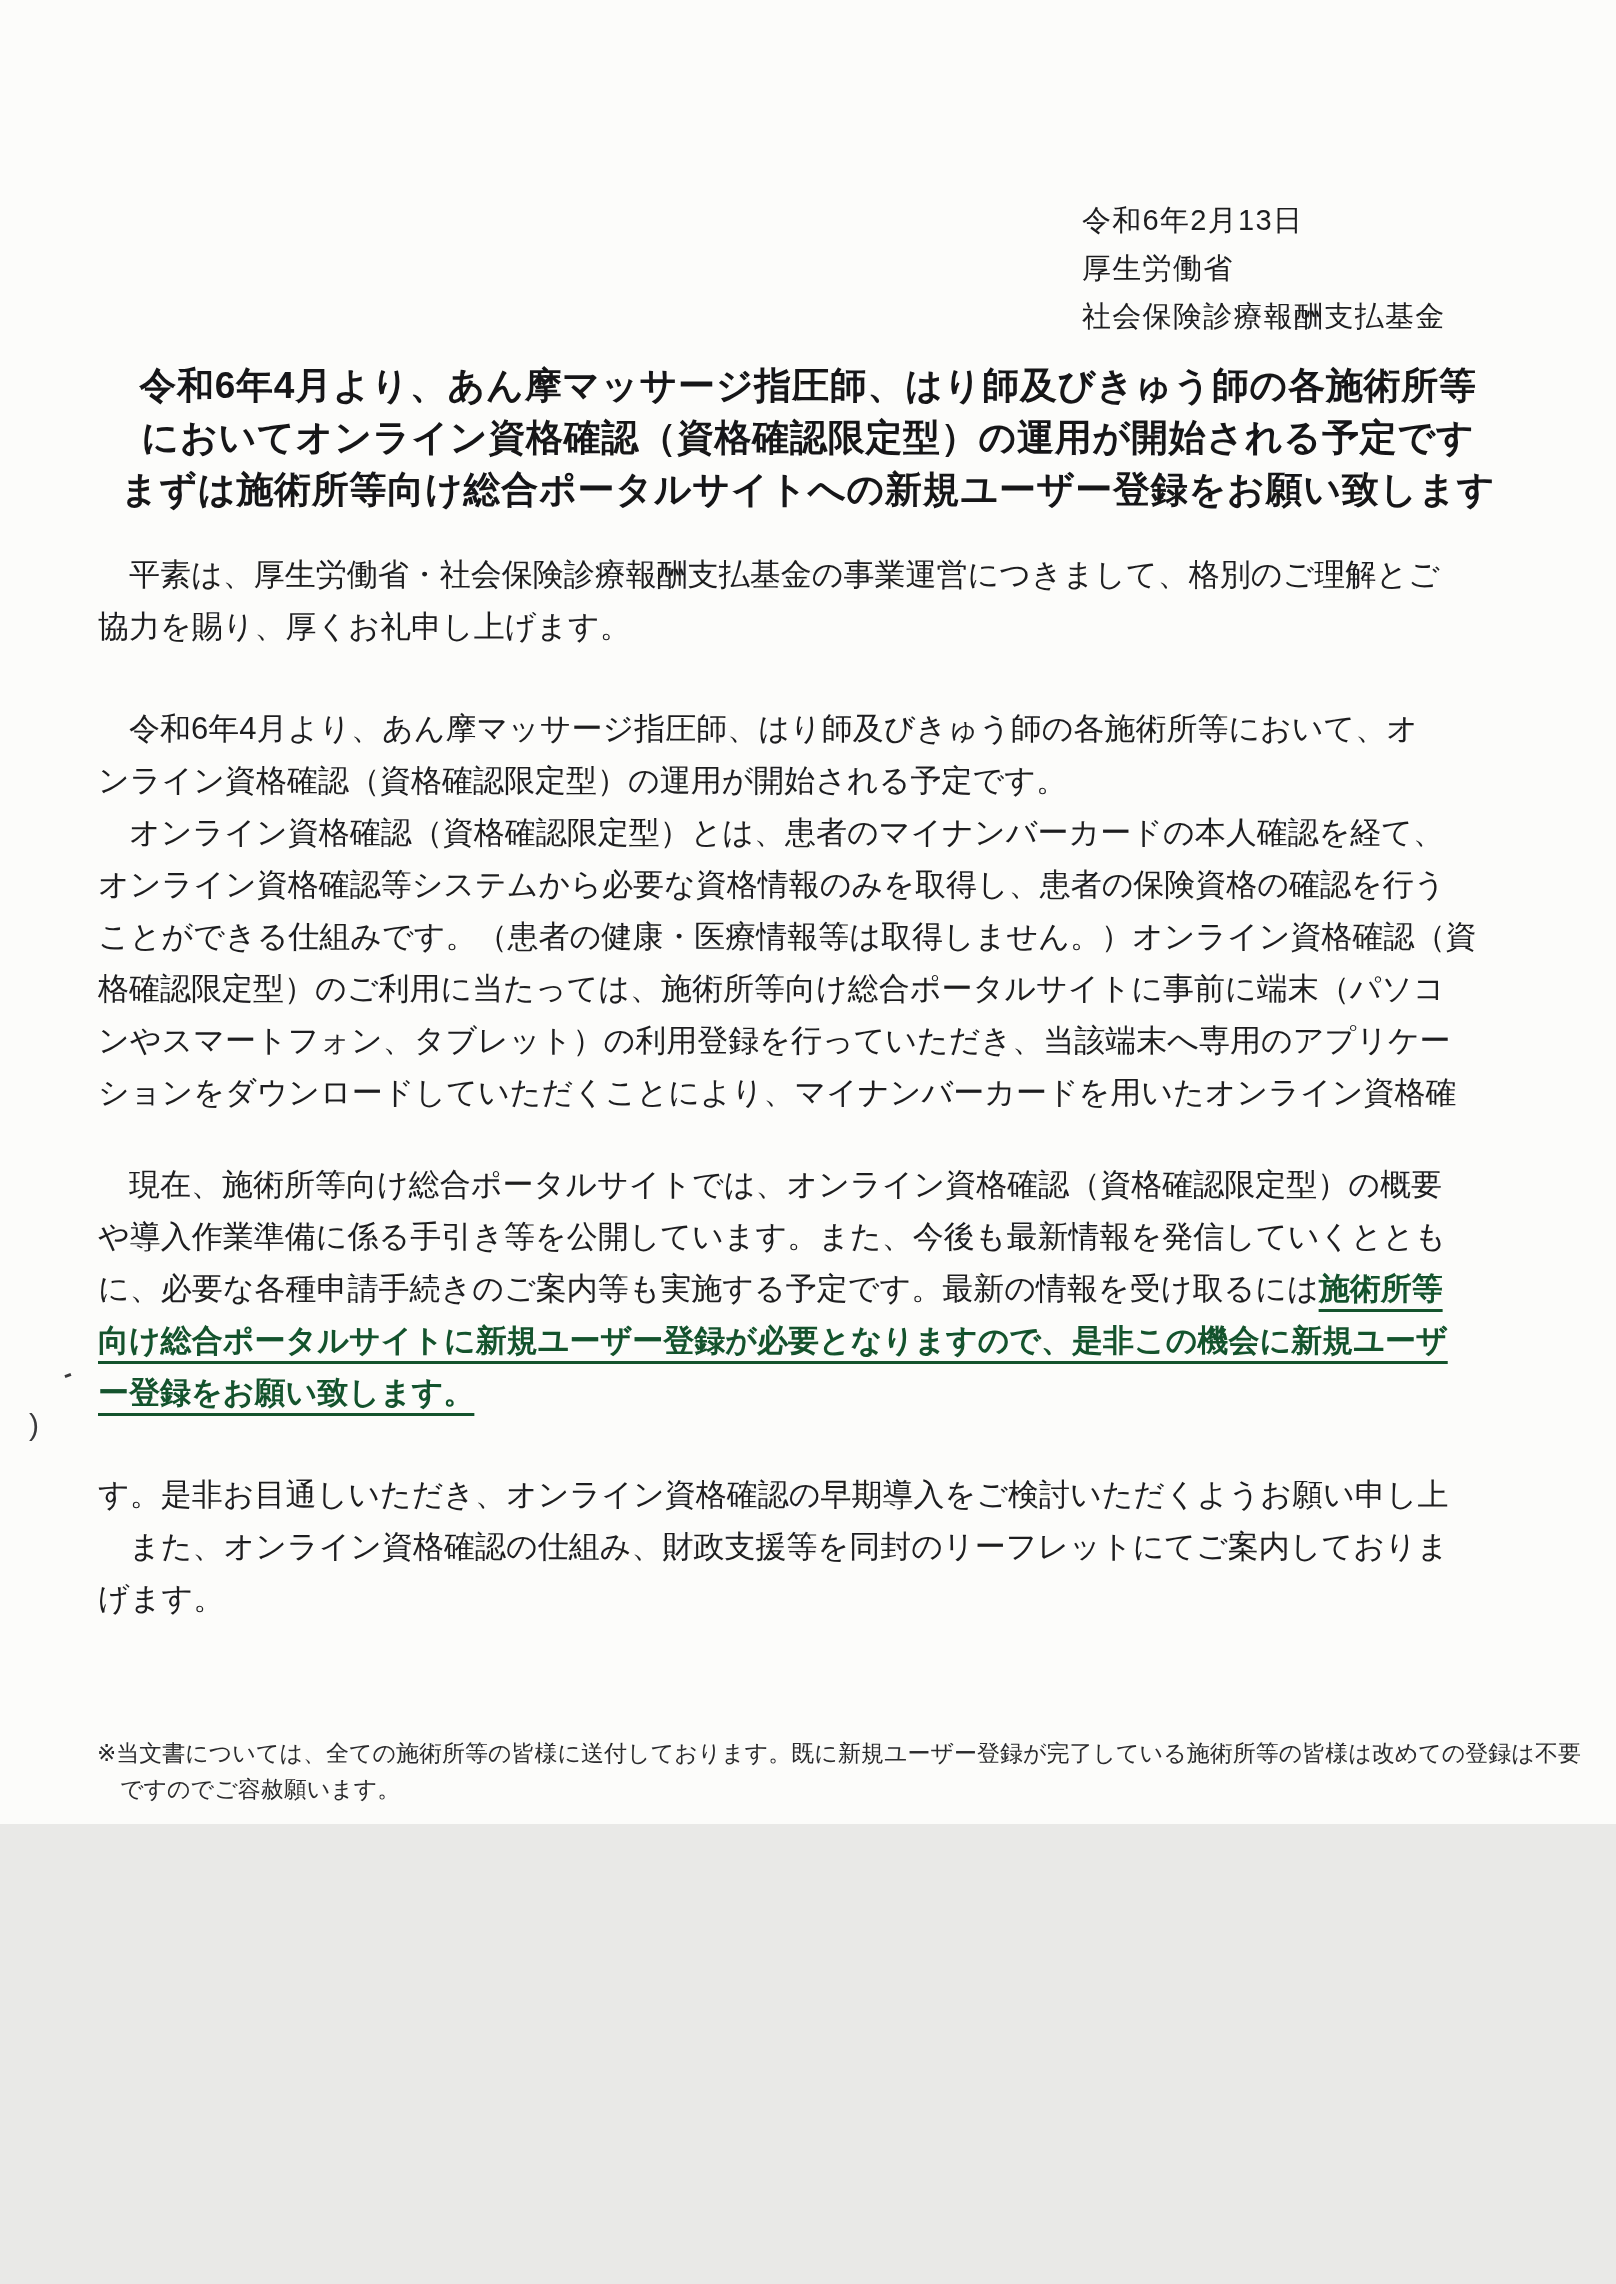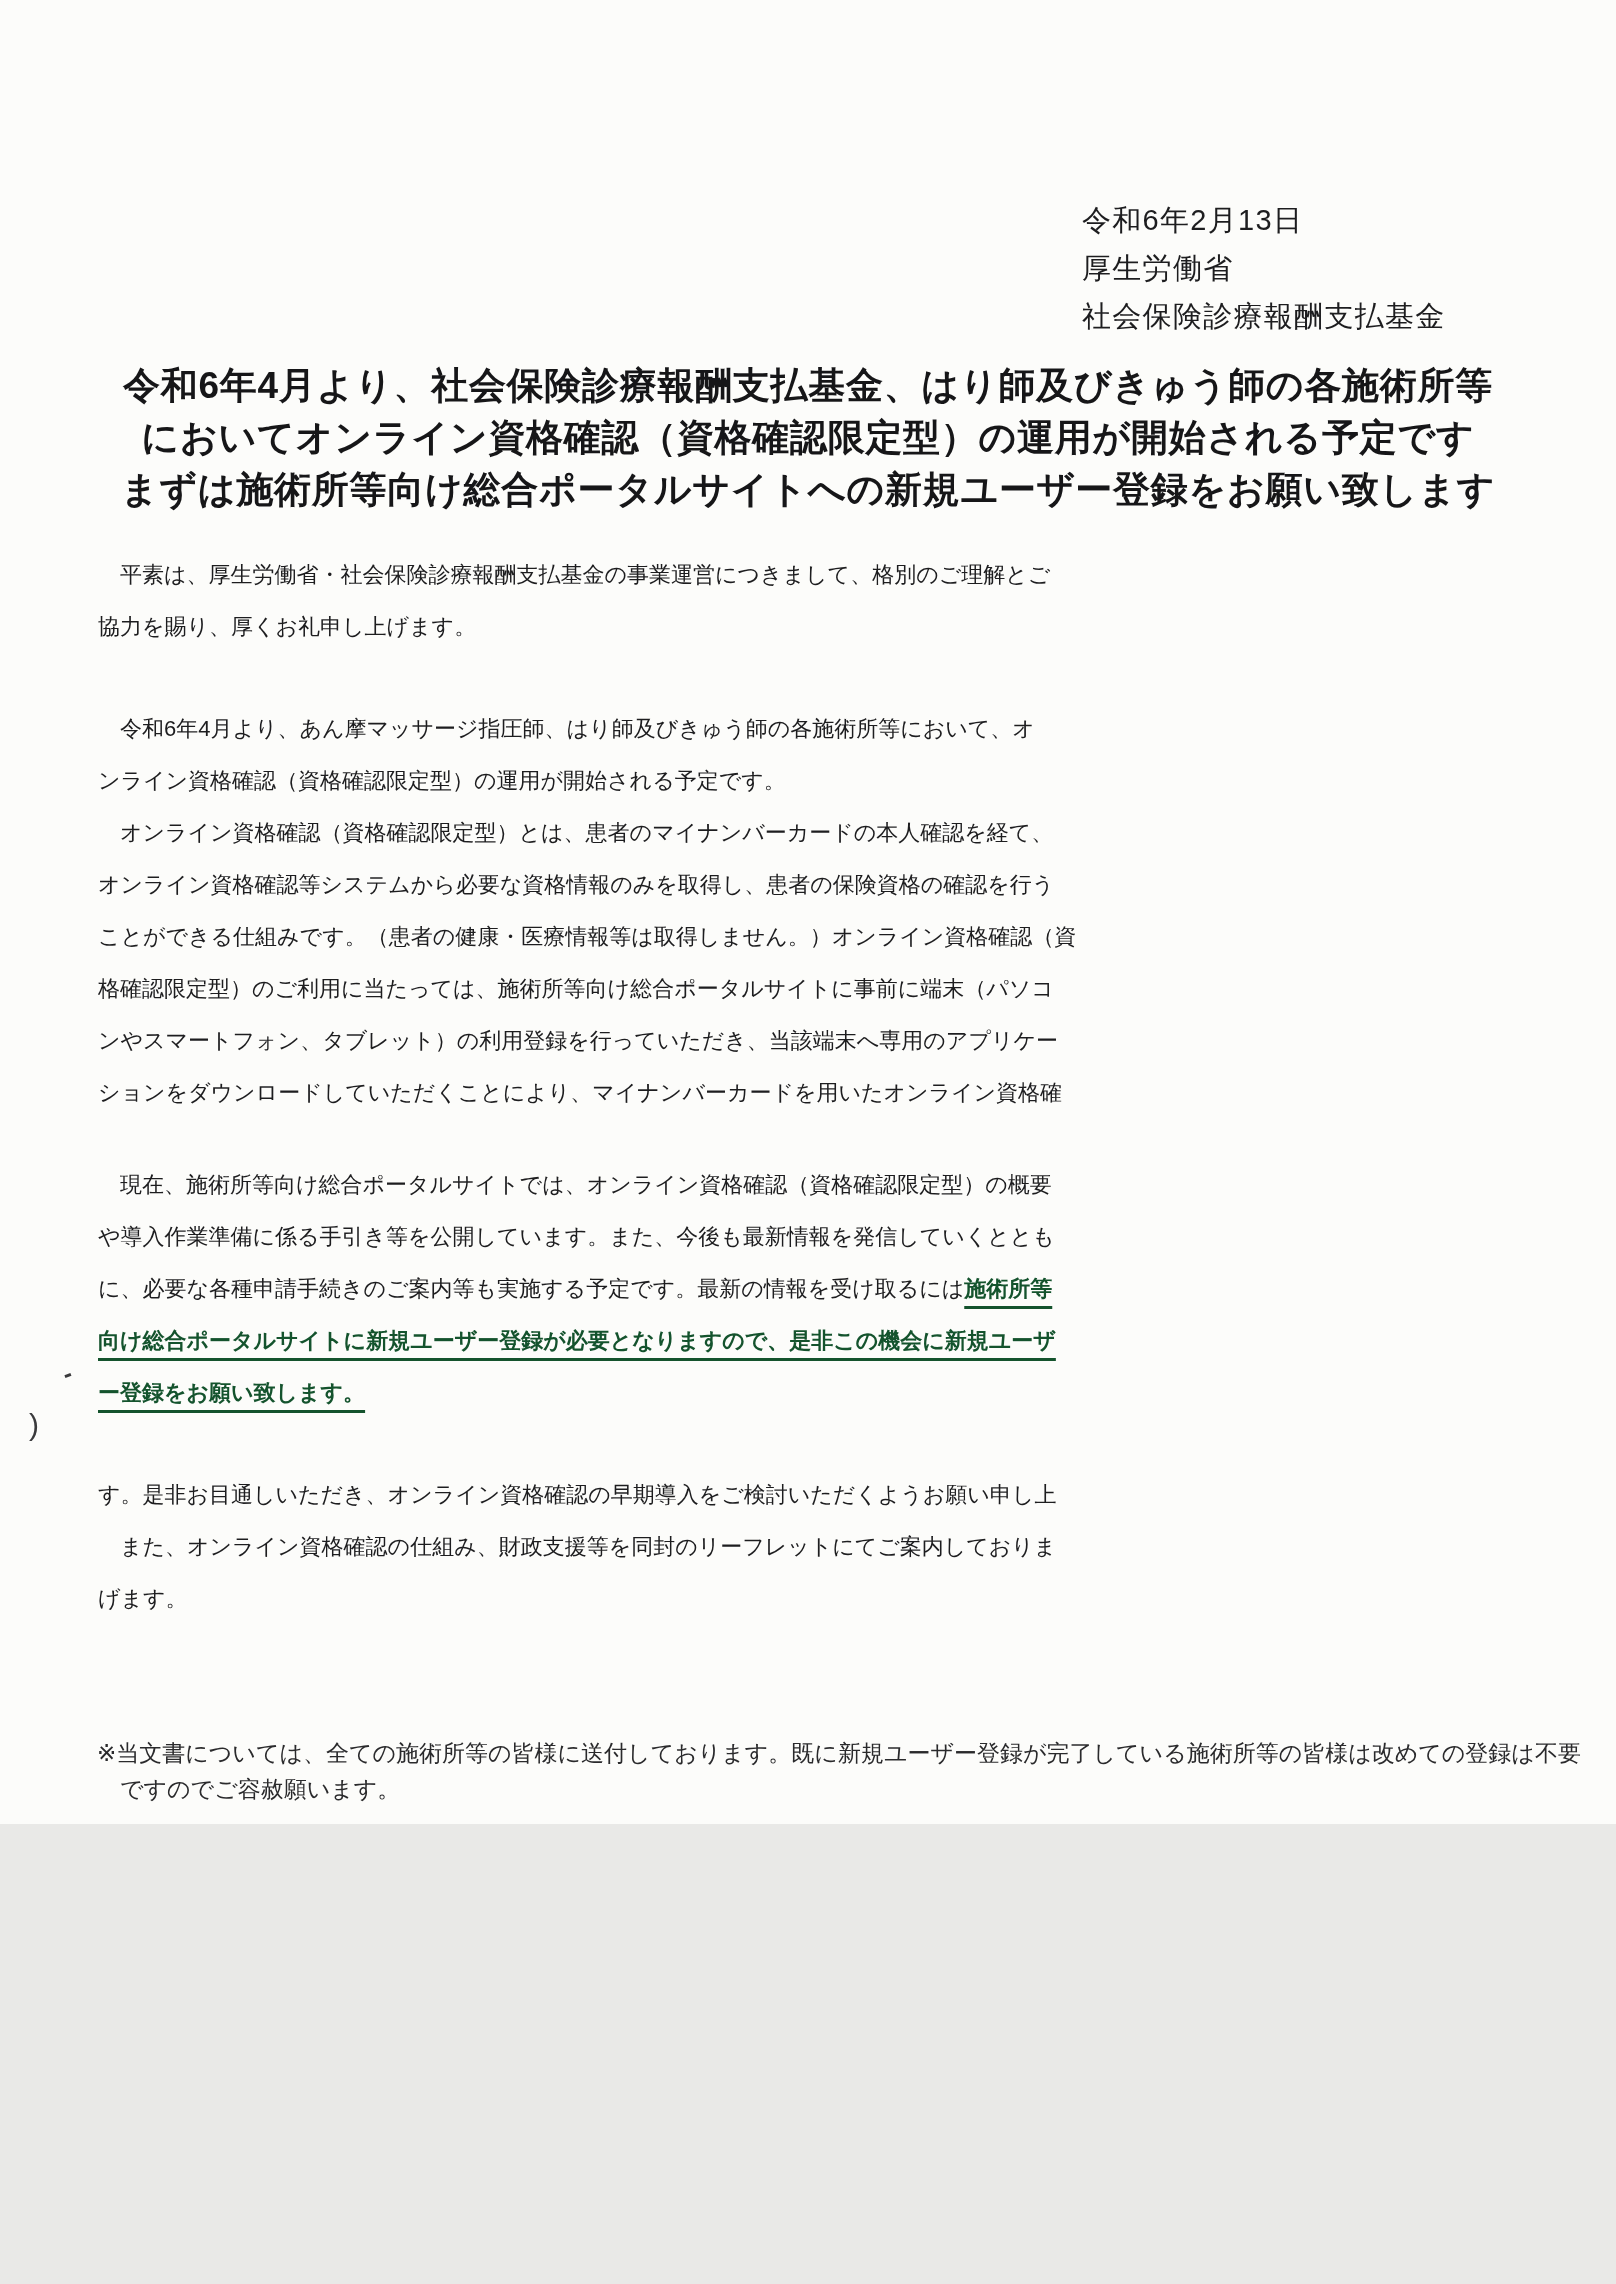--- a/index.html
+++ b/index.html
@@ -36,21 +36,21 @@
     line-height: 52px;
     letter-spacing: 0.7px;
     color: #161618;
     white-space: nowrap;
   }
   .body-text {
     position: absolute;
     left: 98px;
     top: 549px;
     width: 1475px;
-    font-size: 22px;
+    font-size: 31px;
     line-height: 52px;
   }
   .para .line {
     white-space: nowrap;
   }
   .seg { font-weight: normal; }
   .seg.emphasis {
     font-weight: bold;
     color: #14532d;
     text-decoration: underline;
@@ -89,21 +89,21 @@
 
 <div class="page">
 
   <div class="sender">
     <div>令和6年2月13日</div>
     <div>厚生労働省</div>
     <div>社会保険診療報酬支払基金</div>
   </div>
 
   <div class="title">
-    <div>令和6年4月より、社会保険診療報酬支払基金、はり師及びきゅう師の各施術所等</div>
+    <div>令和6年4月より、あん摩マッサージ指圧師、はり師及びきゅう師の各施術所等</div>
     <div>においてオンライン資格確認（資格確認限定型）の運用が開始される予定です</div>
     <div>まずは施術所等向け総合ポータルサイトへの新規ユーザー登録をお願い致します</div>
   </div>
 
   <div class="body-text" id="body-paragraphs">
       <div class="para" style="margin-top: 0px;">
         <div class="line"><span class="seg">　平素は、厚生労働省・社会保険診療報酬支払基金の事業運営につきまして、格別のご理解とご</span></div>
         <div class="line"><span class="seg">協力を賜り、厚くお礼申し上げます。</span></div>
       </div>
       <div class="para" style="margin-top: 50px;">

